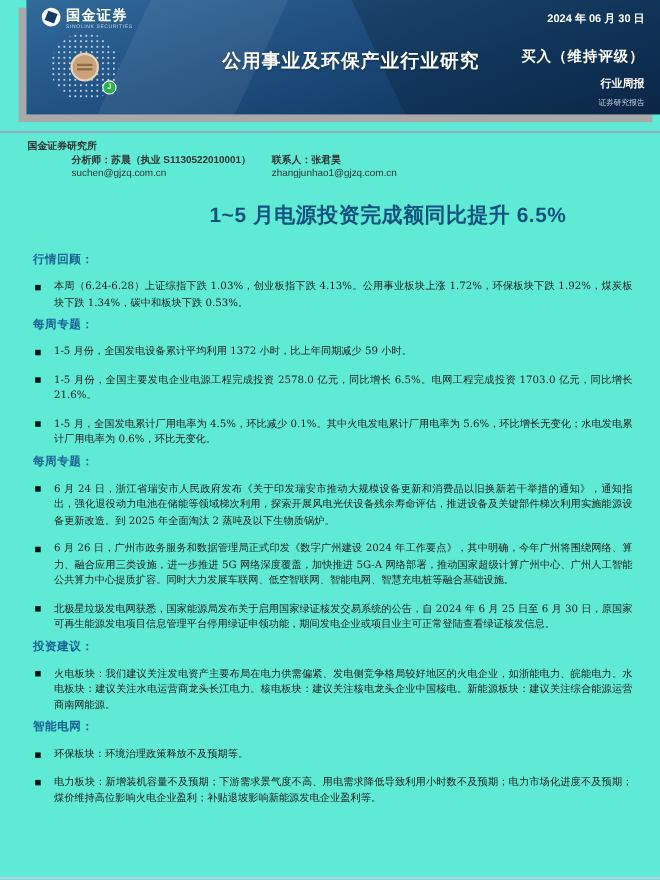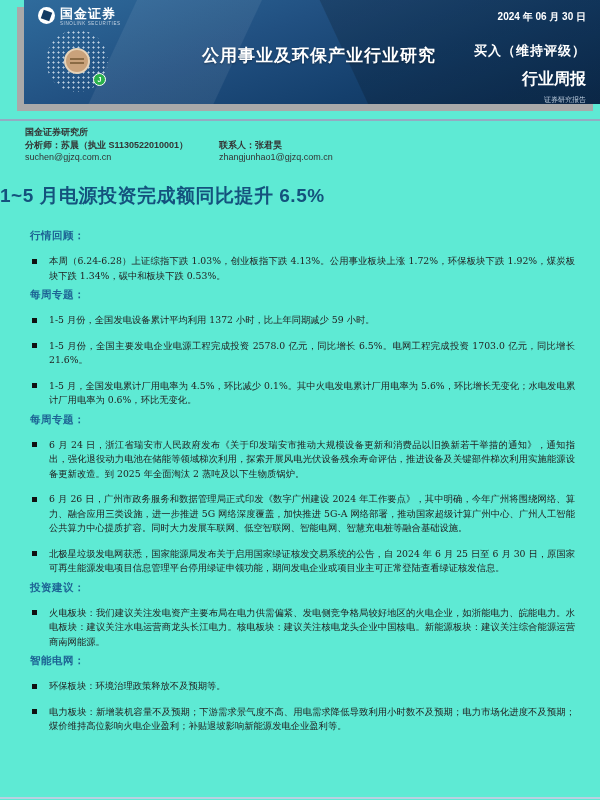--- a/index.html
+++ b/index.html
@@ -46,34 +46,34 @@
     position:absolute; right:2px; bottom:6px; width:13px; height:13px; border-radius:50%;
     background:#2bb24c; border:1px solid #ffffff; color:#fff; font-size:7px;
     display:flex; align-items:center; justify-content:center; font-weight:bold;
   }
   .banner-title {
     position:absolute; top:44px; left:150px; width:290px; text-align:center;
     font-size:17px; font-weight:bold; letter-spacing:1px; text-shadow:0 1px 2px rgba(0,0,0,0.35);
   }
   .banner-right { position:absolute; top:42px; right:14px; text-align:right; }
   .rating { font-size:13px; font-weight:bold; letter-spacing:1px; }
-  .report-type { font-size:16px; font-weight:bold; margin-top:9px; }
+  .report-type { font-size:10px; font-weight:bold; margin-top:9px; }
   .report-tag { font-size:7px; color:#c2d2e2; margin-top:5px; }
   
   .top-rule { position:absolute; top:119px; left:0; width:600px; height:2px; background:#93abc2; }
   .bottom-rule { position:absolute; bottom:1px; left:0; width:600px; height:2px; background:#b9d0e0; }
   
   .analyst { position:absolute; top:126px; left:25px; color:#333333; font-size:9px; line-height:12px; }
   .analyst .institute { font-weight:bold; }
-  .analyst-grid { display:grid; grid-template-columns:178px auto; column-gap:16px; margin-top:1px; }
+  .analyst-grid { display:grid; grid-template-columns:178px auto; column-gap:4px; margin-top:1px;margin-left:40px; }
   .analyst-grid .b { font-weight:bold; }
   .email { color:#333333; text-decoration:none; }
   
   .main-title {
-    position:absolute; top:183px; left:0; width:515px; text-align:left;
+    position:absolute; top:183px; left:0; width:515px; text-align:right;
     font-size:19px; font-weight:bold; color:#14527d; letter-spacing:0.5px;
   }
   
   .body { position:absolute; top:226px; left:30px; width:545px; }
   .sec-heading { font-size:10.5px; font-weight:bold; color:#1d6394; margin:3px 0 3px 0; letter-spacing:0.5px; }
   .bullet { display:flex; margin:11px 0 5px 0; }
   .bullet .sq { flex:0 0 auto; width:5px; height:5px; background:#111111; margin:4.5px 12px 0 2px; }
   .bullet .txt {
     flex:1; font-family:"DejaVu Serif", serif; font-size:9.3px; line-height:14.5px;
     color:#222222; text-align:justify;

